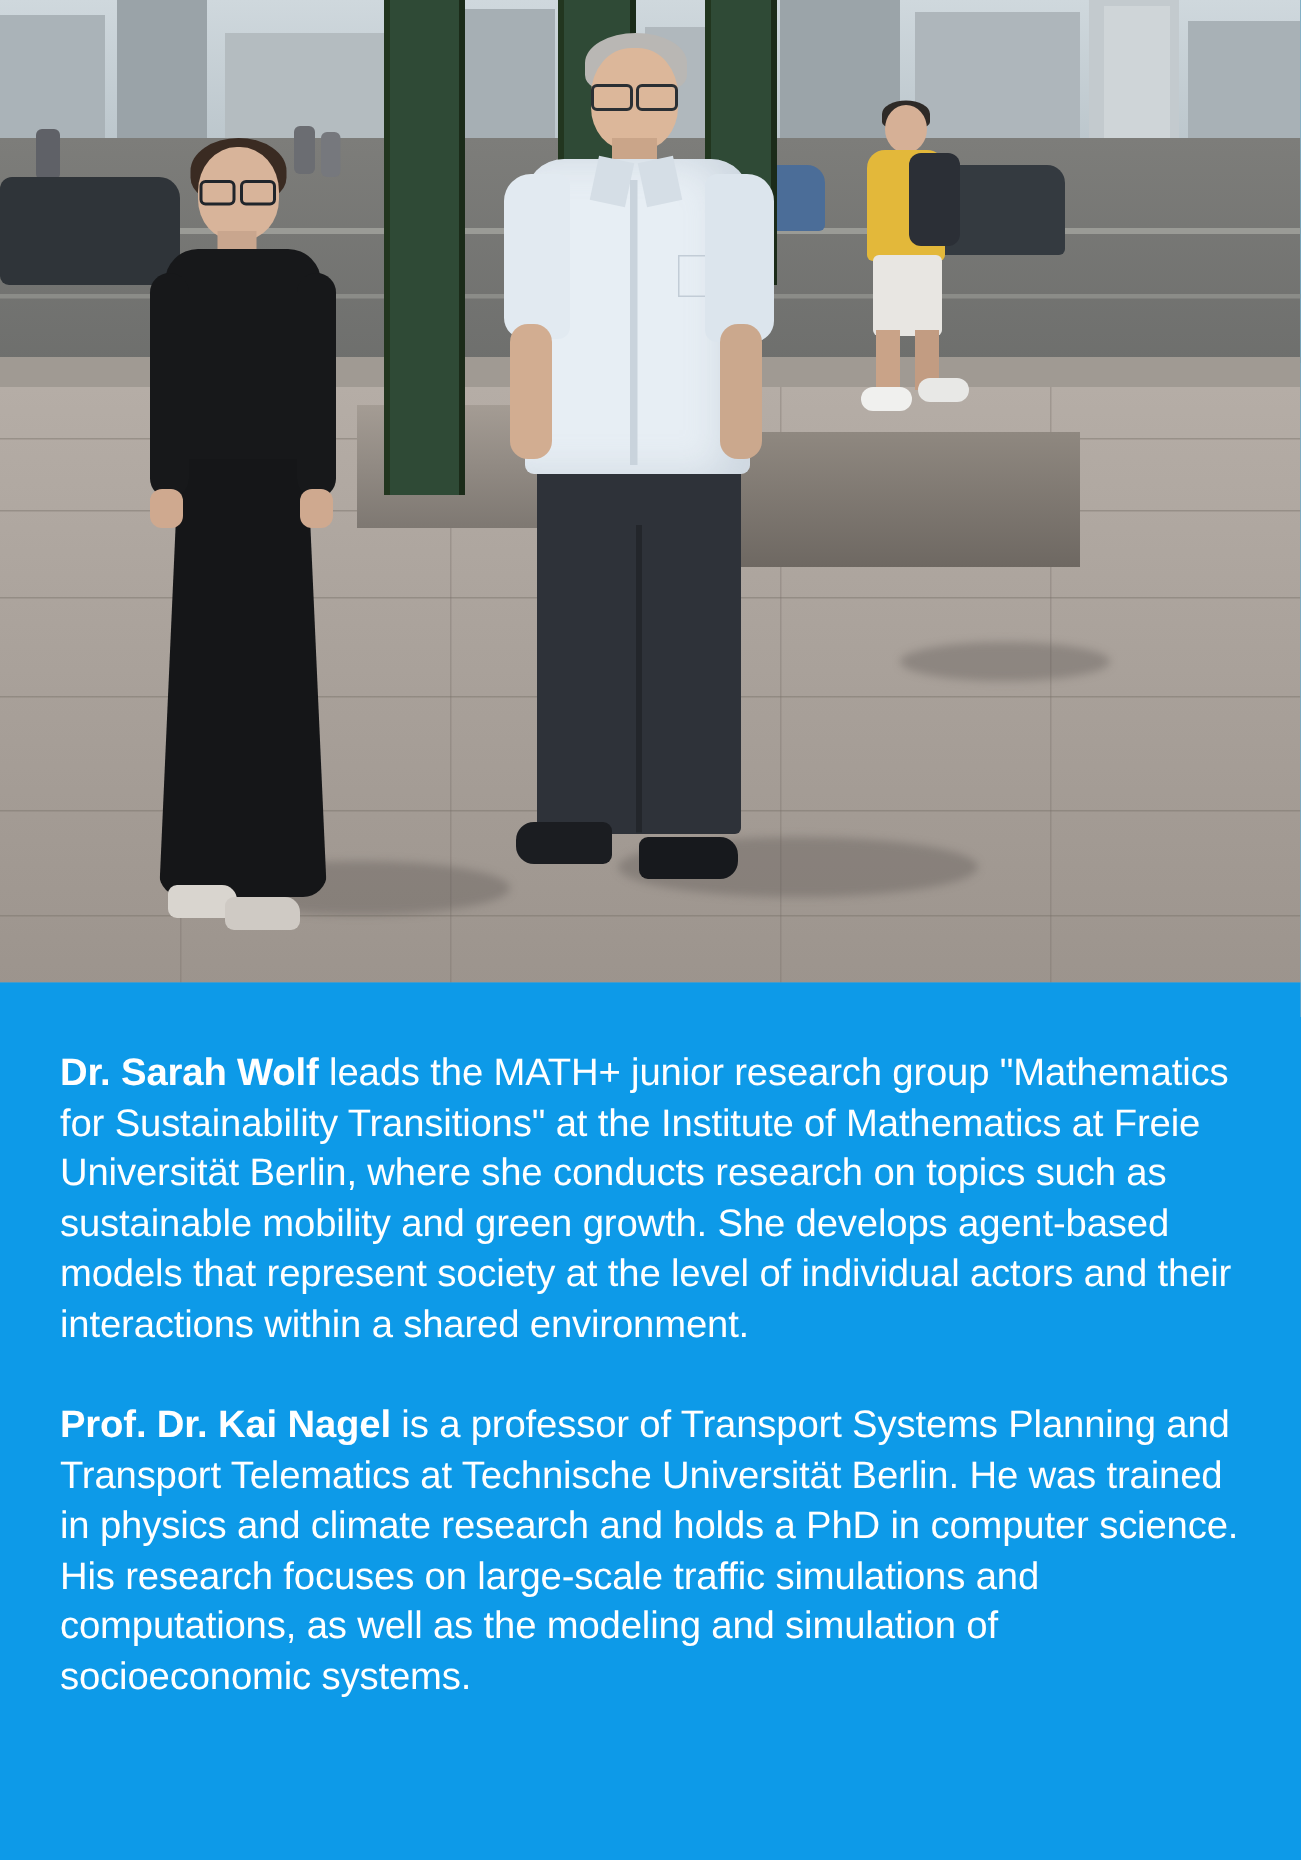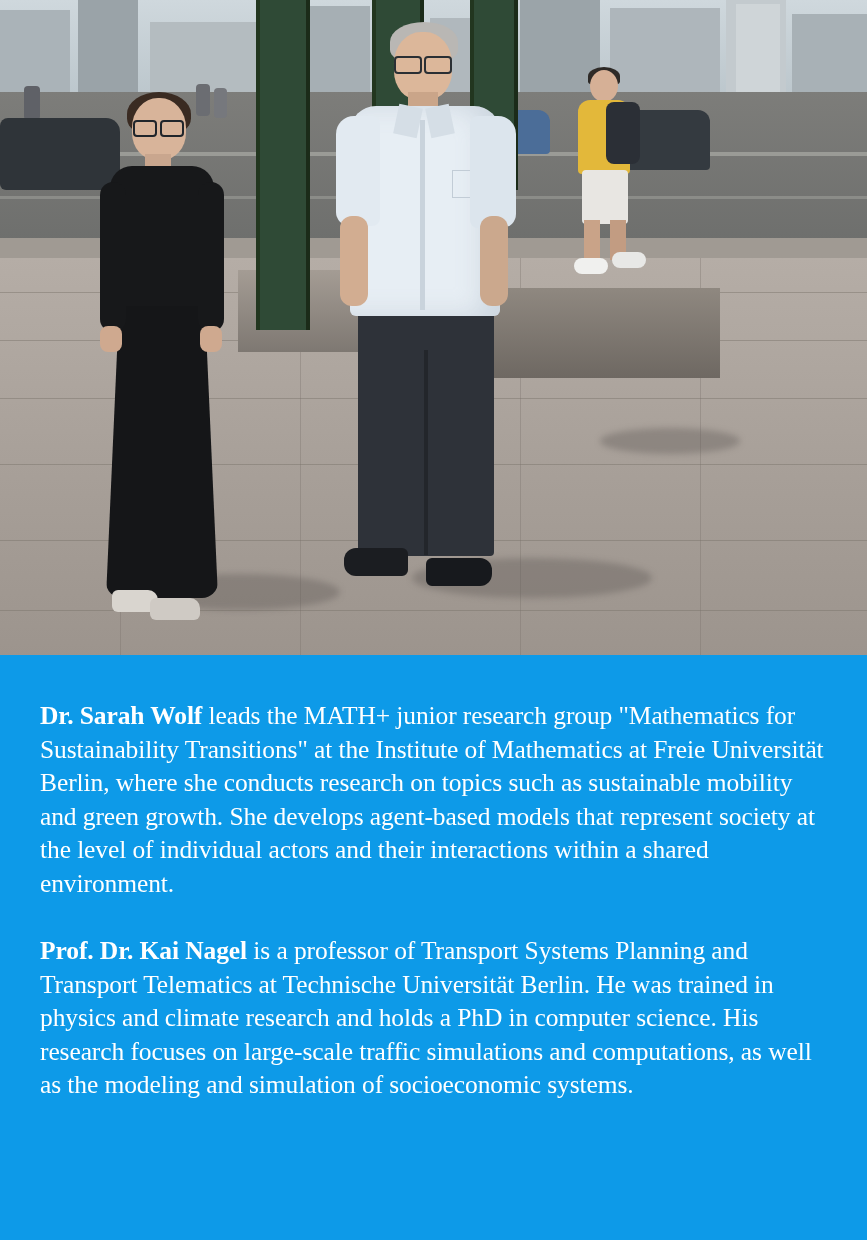--- a/index.html
+++ b/index.html
@@ -171,21 +171,21 @@
     background: #0d9ae8;
     color: #ffffff;
     box-sizing: border-box;
     padding: 44px 40px 0 40px;
   }
   .bio {
     font-size: 25.5px;
     line-height: 33.5px;
     letter-spacing: -0.1px;
     margin: 0 0 34px 0;
-    font-family: Liberation Serif, serif;
+    font-family: Liberation Sans, sans-serif;
   }
   .bio .nm {
     font-weight: bold;
   }
 </style>
 </head>
 <body>
 
 <div class="page">
 

